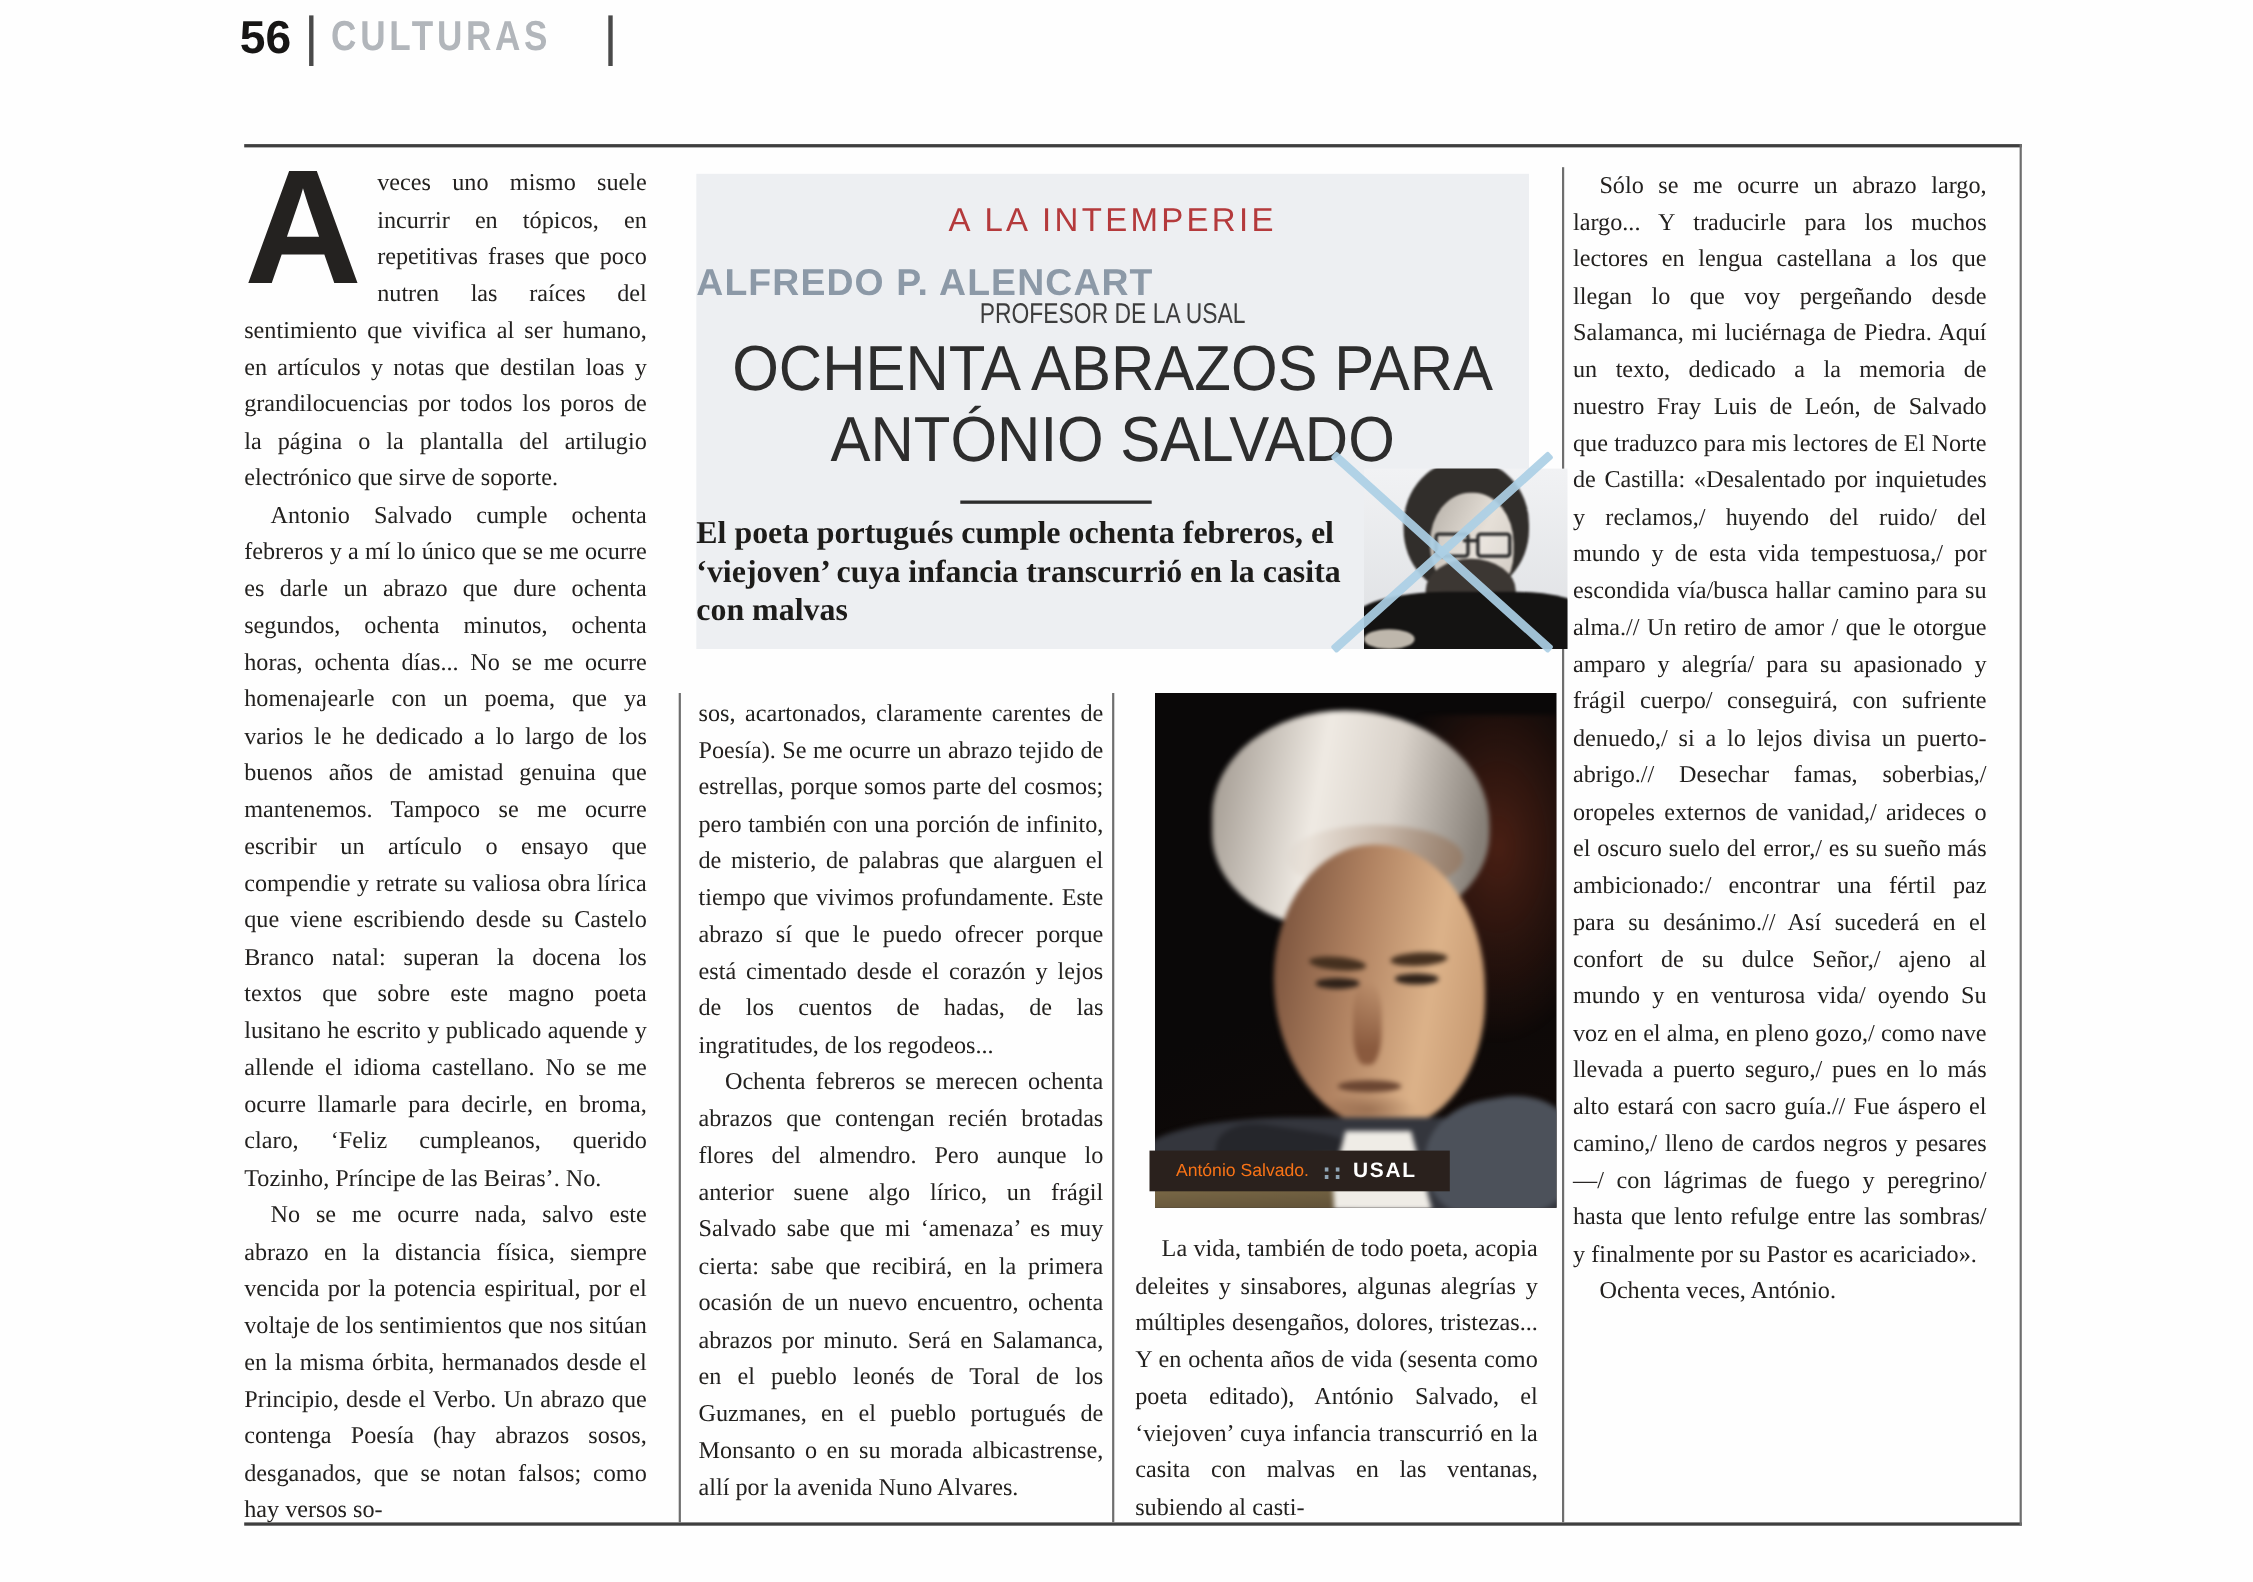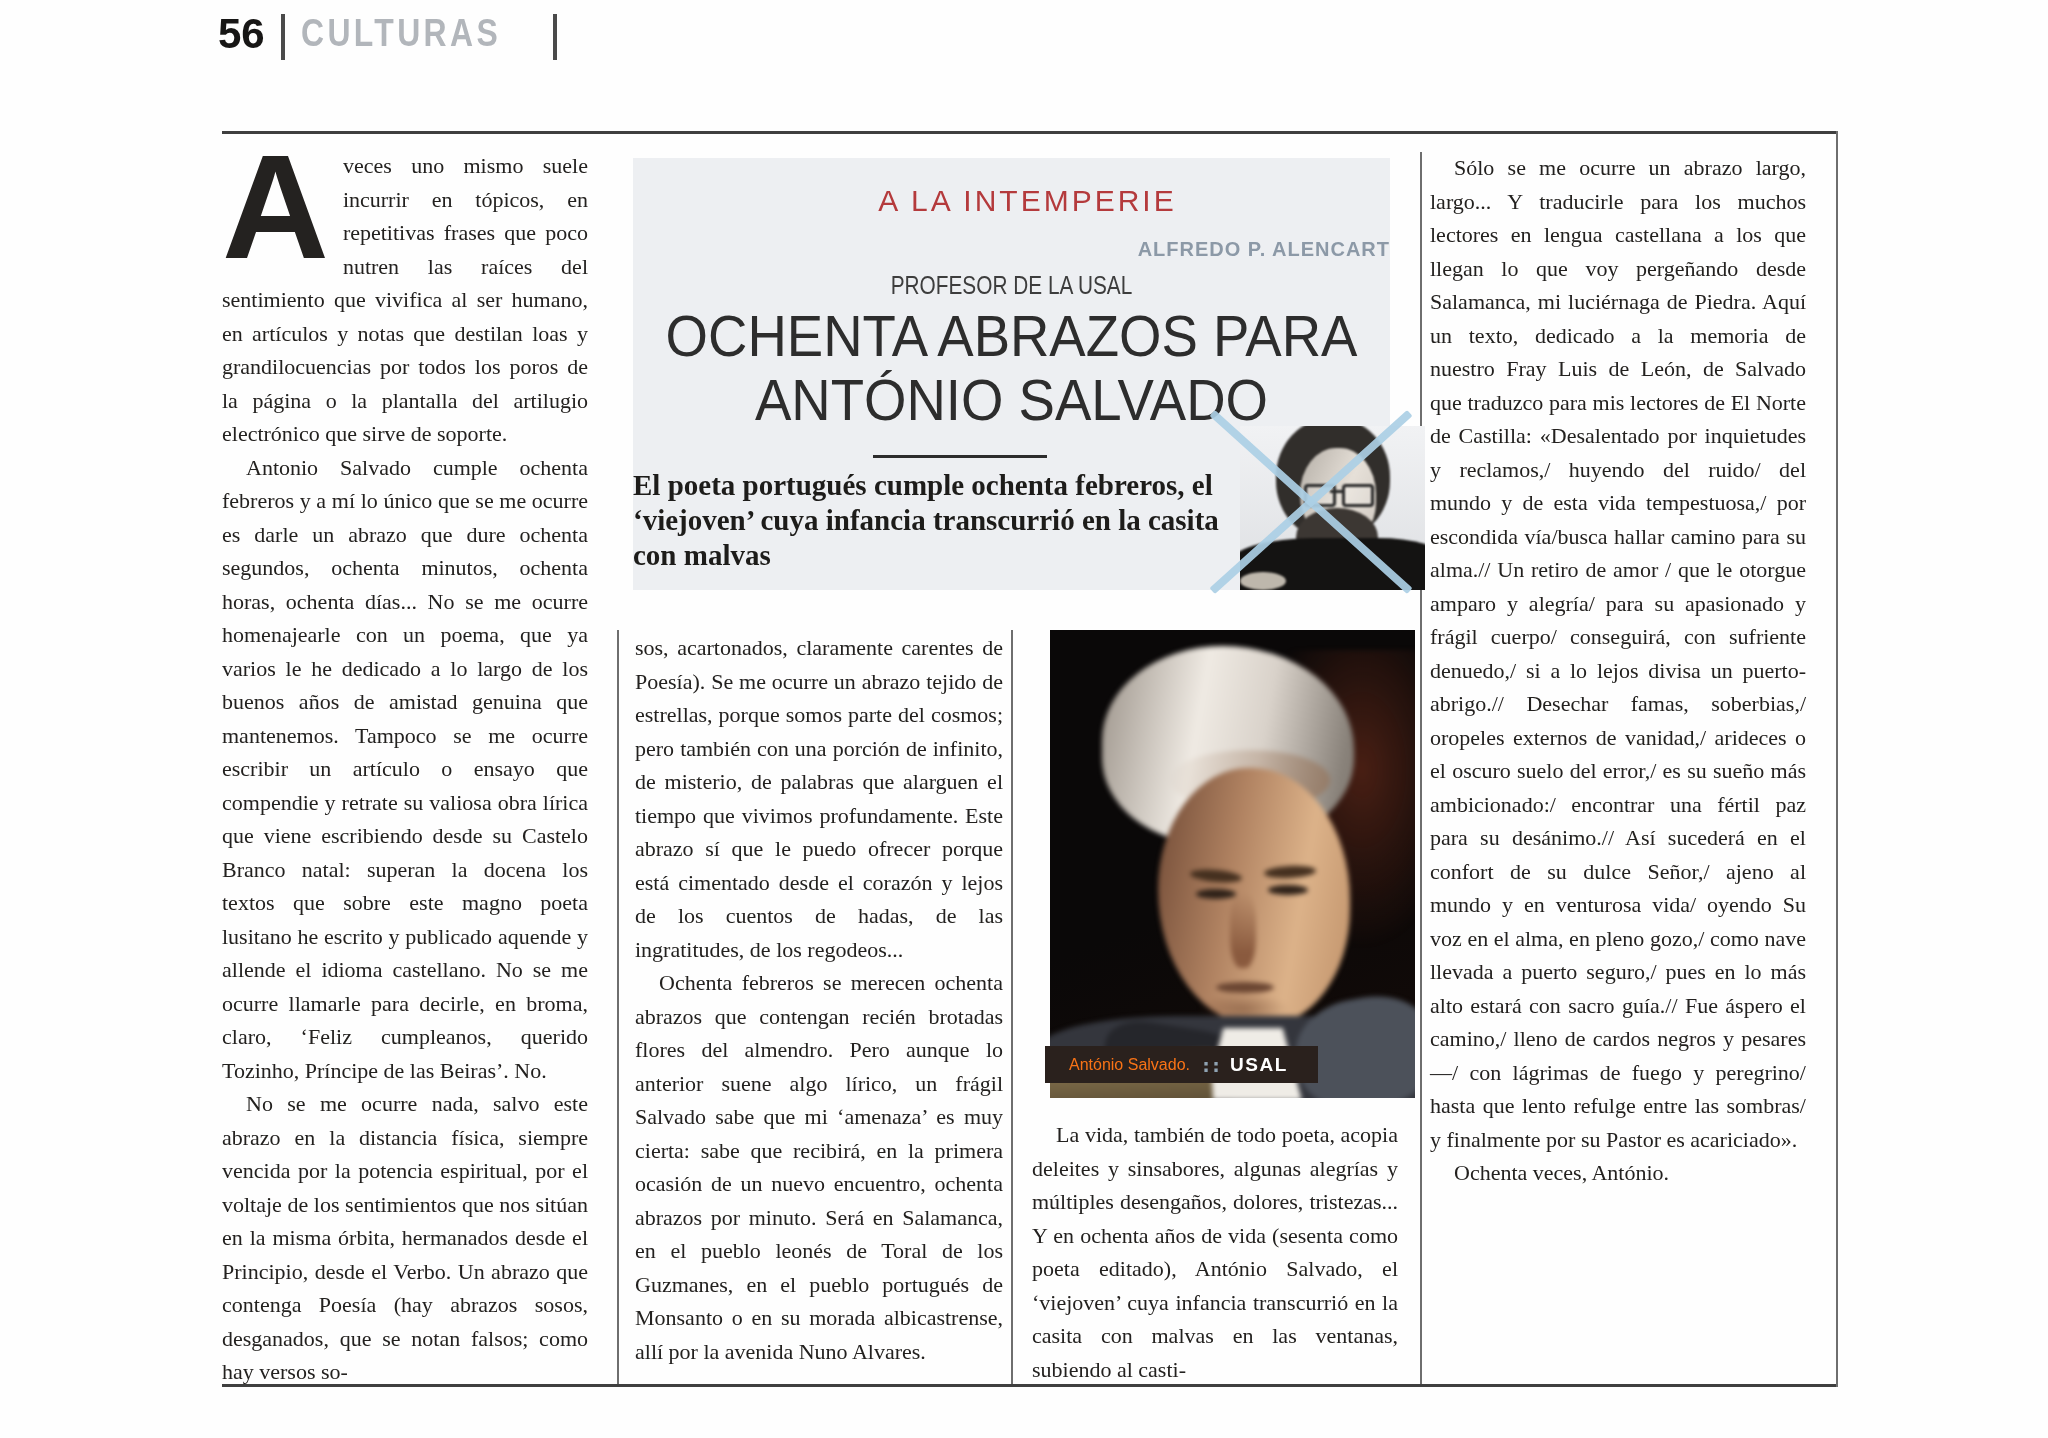--- a/index.html
+++ b/index.html
@@ -32,23 +32,23 @@
   .col2{left:635px;top:631px;width:368px;}
   .col3{left:1032px;top:1118px;width:366px;}
   .col4{left:1430px;top:151px;width:376px;}
   .dropcap{float:left;font-family:"Liberation Sans",sans-serif;font-weight:800;
            font-size:148px;line-height:104px;height:104px;margin:6px 14px 0 0;color:#242220;}
 
   
   .graybox{position:absolute;left:633px;top:158px;width:757px;height:432px;background:#edeff2;}
   .kicker{position:absolute;left:0;top:26px;width:100%;text-align:center;
           font-family:"Liberation Sans",sans-serif;font-size:30px;letter-spacing:3px;
-          color:#b43a3c;white-space:nowrap;padding-left:16px;}
-  .byline{position:absolute;left:0;top:80px;width:100%;text-align:right;
-          font-family:"Liberation Sans",sans-serif;font-weight:700;font-size:20px;
+          color:#b43a3c;white-space:nowrap;}
+  .byline{position:absolute;left:0;top:80px;width:100%;text-align:left;
+          font-family:"Liberation Sans",sans-serif;font-weight:700;font-size:34px;
           letter-spacing:1px;color:#8c99a7;white-space:nowrap;}
   .byrole{position:absolute;left:0;top:112px;width:100%;text-align:center;
           font-family:"Liberation Sans",sans-serif;font-size:26px;color:#3d3d3d;
           transform:scaleX(0.8);white-space:nowrap;}
   .headline{position:absolute;left:0;top:146px;width:100%;text-align:center;
           font-family:"Liberation Sans",sans-serif;font-weight:400;font-size:58px;
           line-height:64px;color:#2d2d2d;transform:scaleX(0.94);letter-spacing:0px;}
   .hl-divider{position:absolute;left:240px;top:297px;width:174px;height:3px;background:#2c2c2c;}
   .subhead{position:absolute;left:0px;top:310px;width:612px;
           font-family:"Liberation Serif",serif;font-weight:700;font-size:29px;

